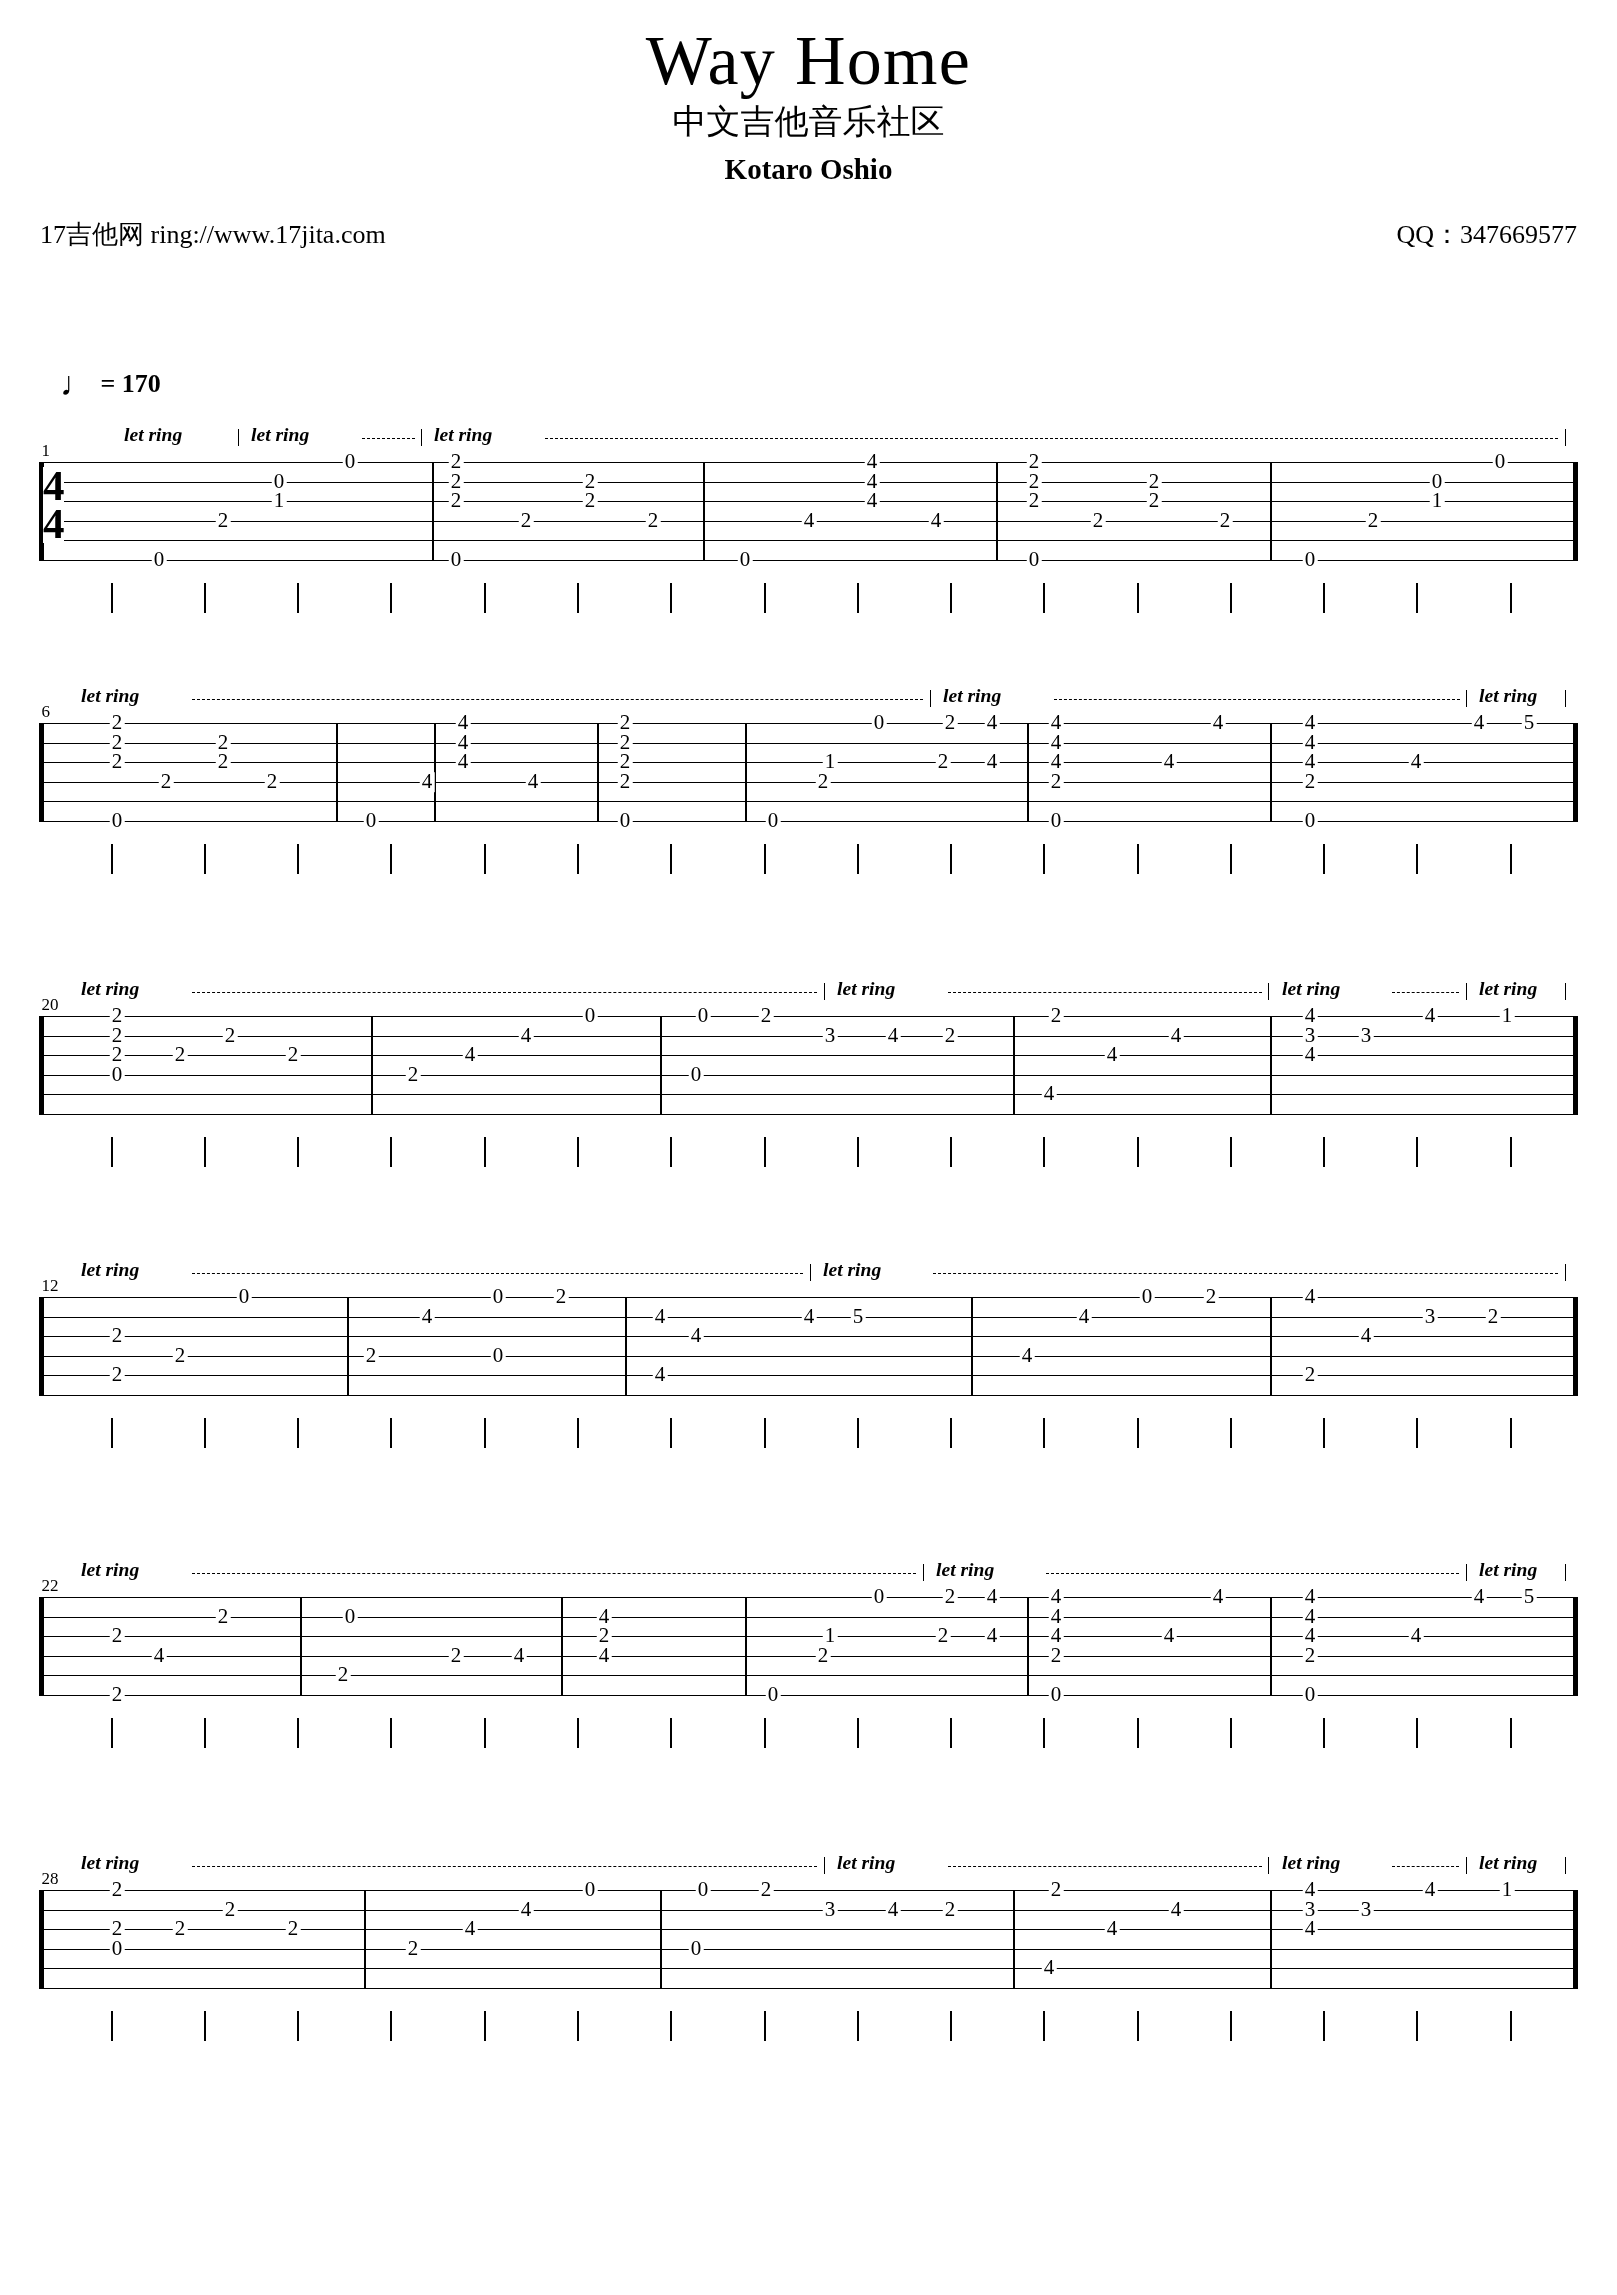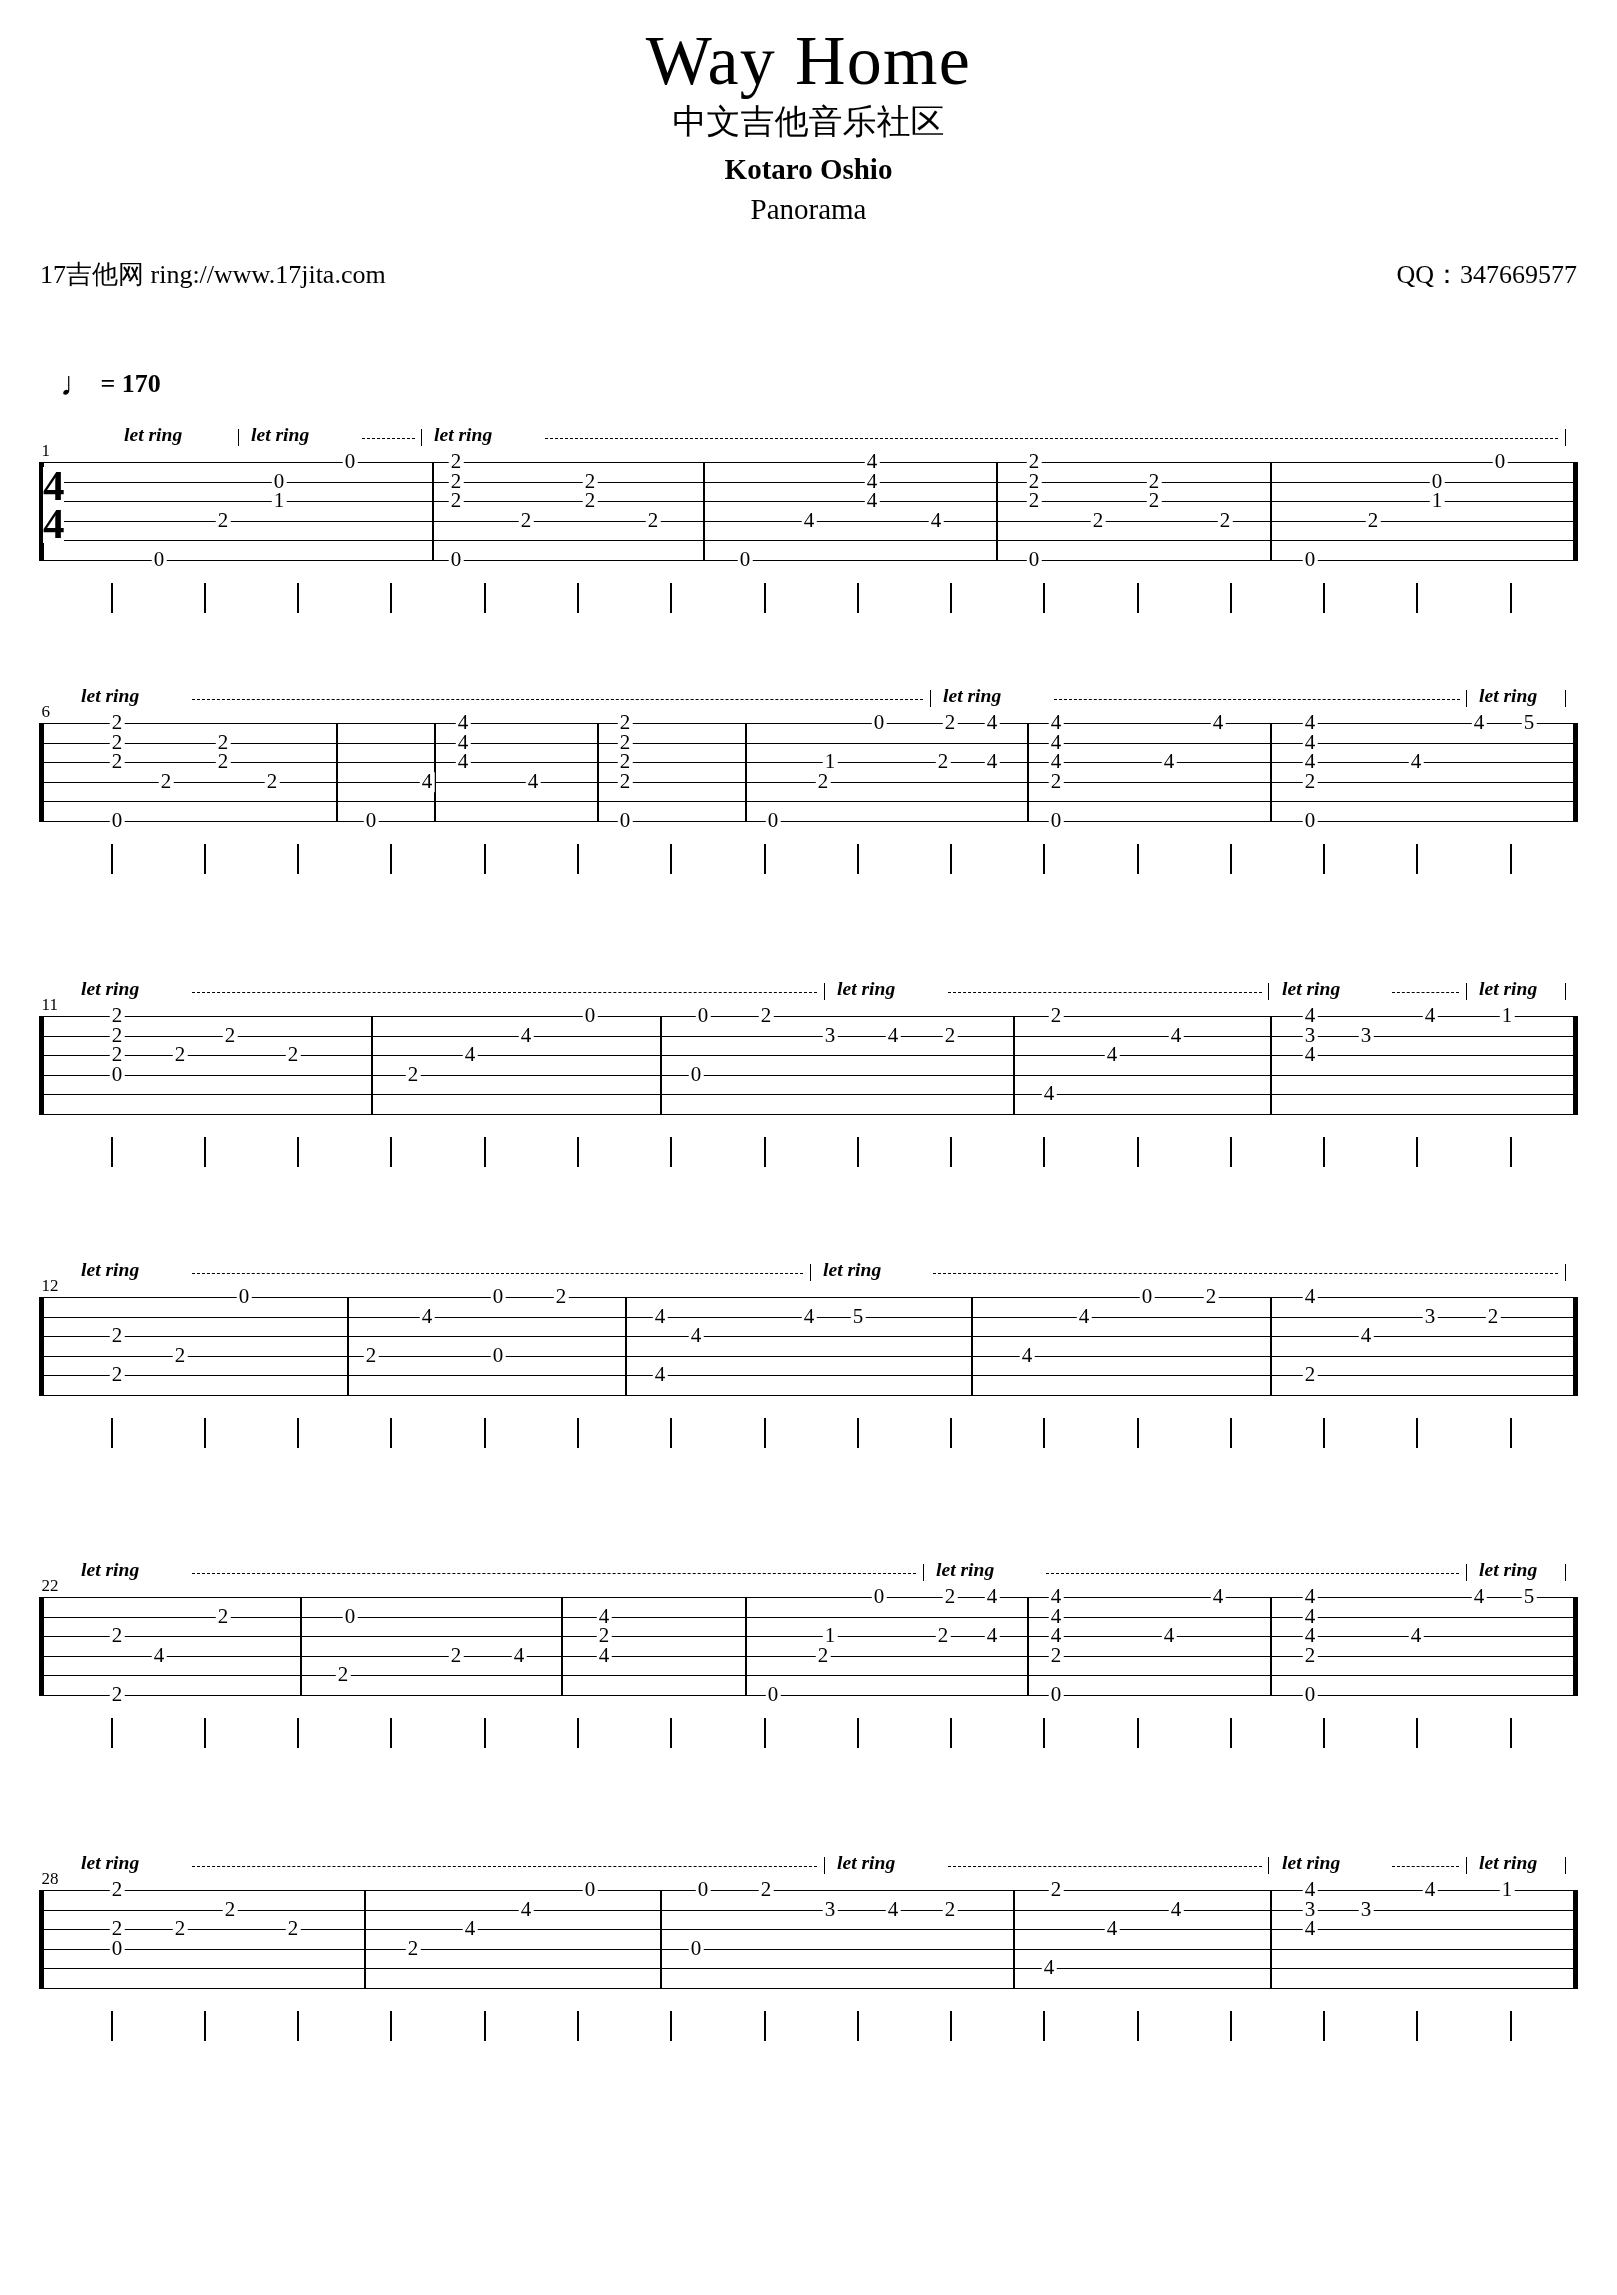--- a/index.html
+++ b/index.html
@@ -205,21 +205,20 @@
   }
 </style>
 </head>
 <body>
 
 <div class="page">
 
   <h1 class="title">Way Home</h1>
   <div class="subtitle-cn">中文吉他音乐社区</div>
   <div class="composer">Kotaro Oshio</div>
-  <div class="album">Panorama</div>
 
   <div class="meta-row">
     <div class="site-left">17吉他网 ring://www.17jita.com</div>
     <div class="qq-right">QQ：347669577</div>
   </div>
 
   <div class="tempo">
     <span class="note">♩</span>
     <span>= 170</span>
   </div>
@@ -418,21 +417,21 @@
           <div class="sline" style="top: 48px;"></div>
           <div class="sline" style="top: 68px;"></div>
           <div class="sline" style="top: 87px;"></div>
           <div class="sline" style="top: 107px;"></div>
           <div class="barline thick" style="left: 0px; top: 9px; height: 98px;"></div>
           <div class="barline" style="left: 332px; top: 9px; height: 98px;"></div>
           <div class="barline" style="left: 621px; top: 9px; height: 98px;"></div>
           <div class="barline" style="left: 974px; top: 9px; height: 98px;"></div>
           <div class="barline" style="left: 1231px; top: 9px; height: 98px;"></div>
           <div class="barline thick" style="left: 1534px; top: 9px; height: 98px;"></div>
-          <div class="measnum" style="top: -11.7px;">11</div>
+          <div class="measnum" style="top: -11.7px;">20</div>
           <div class="tabnum" style="left: 78px; top: 9px;">2</div>
           <div class="tabnum" style="left: 78px; top: 29px;">2</div>
           <div class="tabnum" style="left: 191px; top: 29px;">2</div>
           <div class="tabnum" style="left: 78px; top: 48px;">2</div>
           <div class="tabnum" style="left: 141px; top: 48px;">2</div>
           <div class="tabnum" style="left: 254px; top: 48px;">2</div>
           <div class="tabnum" style="left: 78px; top: 68px;">0</div>
           <div class="tabnum" style="left: 551px; top: 9px;">0</div>
           <div class="tabnum" style="left: 487px; top: 29px;">4</div>
           <div class="tabnum" style="left: 431px; top: 48px;">4</div>

